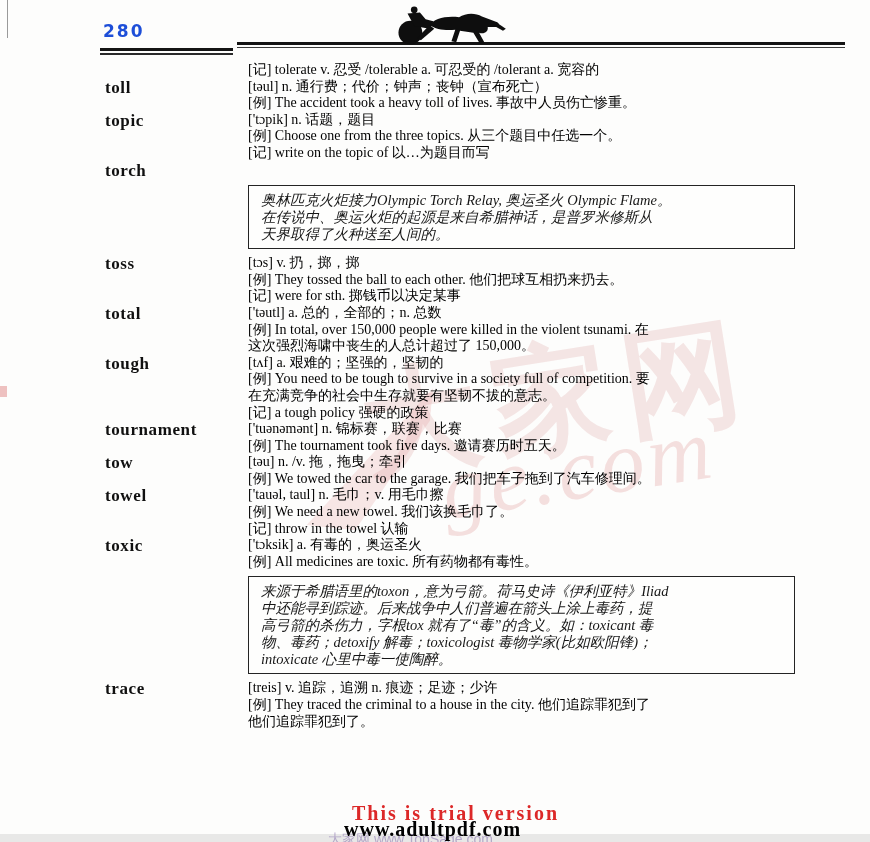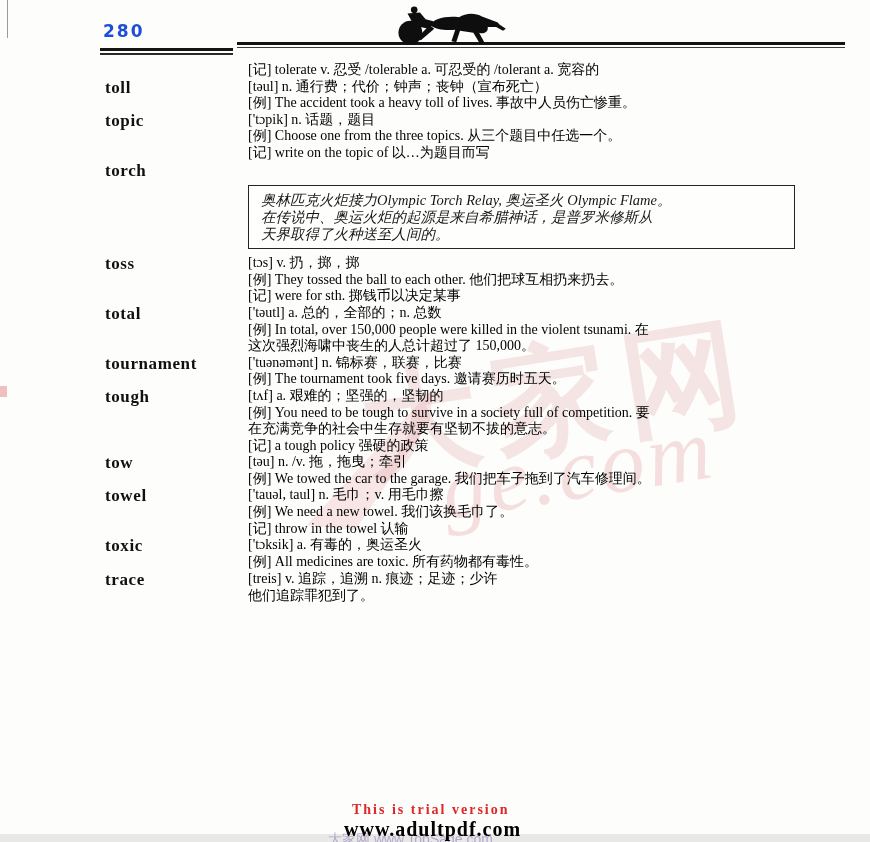--- a/index.html
+++ b/index.html
@@ -64,21 +64,21 @@
   }
 
   
   .footer-overlay{
     position:absolute;left:328px;top:816px;z-index:2;
     font-family:"Liberation Sans","DejaVu Sans",sans-serif;
     font-size:14px;color:rgba(145,125,180,0.6);white-space:nowrap;margin-top:15px;
   }
   .trial-1{
     position:absolute;left:352px;top:802px;z-index:3;
-    font-weight:bold;font-size:14px;letter-spacing:2px;color:#dc2828;white-space:nowrap;
+    font-weight:bold;font-size:20px;letter-spacing:2px;color:#dc2828;white-space:nowrap;
   }
   .trial-2{
     position:absolute;left:344px;top:818px;z-index:3;
     font-weight:bold;font-size:20px;letter-spacing:1px;color:#000000;white-space:nowrap;
   }
   .scan-band-bottom{
     position:absolute;left:0;bottom:0;width:100%;height:8px;
     background:rgba(160,160,160,0.22);
   }
 </style>
@@ -153,36 +153,36 @@
     </div>
     <div class="entry-row">
       <div class="headword">total</div>
       <div class="entry-body">
         <div class="entry-line">['təutl] a. 总的，全部的；n. 总数</div>
         <div class="entry-line">[例] In total, over 150,000 people were killed in the violent tsunami. 在</div>
         <div class="entry-line">这次强烈海啸中丧生的人总计超过了 150,000。</div>
       </div>
     </div>
     <div class="entry-row">
-      <div class="headword">tournament</div>
-      <div class="entry-body">
-        <div class="entry-line">['tuənəmənt] n. 锦标赛，联赛，比赛</div>
-        <div class="entry-line">[例] The tournament took five days. 邀请赛历时五天。</div>
-      </div>
-    </div>
-    <div class="entry-row">
       <div class="headword">tough</div>
       <div class="entry-body">
         <div class="entry-line">[tʌf] a. 艰难的；坚强的，坚韧的</div>
         <div class="entry-line">[例] You need to be tough to survive in a society full of competition. 要</div>
         <div class="entry-line">在充满竞争的社会中生存就要有坚韧不拔的意志。</div>
         <div class="entry-line">[记] a tough policy 强硬的政策</div>
       </div>
     </div>
     <div class="entry-row">
+      <div class="headword">tournament</div>
+      <div class="entry-body">
+        <div class="entry-line">['tuənəmənt] n. 锦标赛，联赛，比赛</div>
+        <div class="entry-line">[例] The tournament took five days. 邀请赛历时五天。</div>
+      </div>
+    </div>
+    <div class="entry-row">
       <div class="headword">tow</div>
       <div class="entry-body">
         <div class="entry-line">[təu] n. /v. 拖，拖曳；牵引</div>
         <div class="entry-line">[例] We towed the car to the garage. 我们把车子拖到了汽车修理间。</div>
       </div>
     </div>
     <div class="entry-row">
       <div class="headword">towel</div>
       <div class="entry-body">
         <div class="entry-line">['tauəl, taul] n. 毛巾；v. 用毛巾擦</div>
@@ -192,25 +192,35 @@
     </div>
     <div class="entry-row">
       <div class="headword">toxic</div>
       <div class="entry-body">
         <div class="entry-line">['tɔksik] a. 有毒的，奥运圣火</div>
         <div class="entry-line">[例] All medicines are toxic. 所有药物都有毒性。</div>
       </div>
     </div>
     <div class="entry-row">
       <div class="headword"></div>
+      <div class="entry-body">
+        <div class="note-box">
+          <div class="note-line">来源于希腊语里的toxon，意为弓箭。荷马史诗《伊利亚特》Iliad</div>
+          <div class="note-line">中还能寻到踪迹。后来战争中人们普遍在箭头上涂上毒药，提</div>
+          <div class="note-line">高弓箭的杀伤力，字根tox 就有了“毒”的含义。如：toxicant 毒</div>
+          <div class="note-line">物、毒药；detoxify 解毒；toxicologist 毒物学家(比如欧阳锋)；</div>
+          <div class="note-line">intoxicate 心里中毒一使陶醉。</div>
+        </div>
+      </div>
     </div>
     <div class="entry-row">
       <div class="headword">trace</div>
       <div class="entry-body">
         <div class="entry-line">[treis] v. 追踪，追溯 n. 痕迹；足迹；少许</div>
+        <div class="entry-line">[例] They traced the criminal to a house in the city. 他们追踪罪犯到了</div>
         <div class="entry-line">他们追踪罪犯到了。</div>
       </div>
     </div>
   </div>
 
 <div class="footer-overlay">大家网  www.TopSage.com</div>
 <div class="trial-1">This is trial version</div>
 <div class="trial-2">www.adultpdf.com</div>
 
 </body></html>

